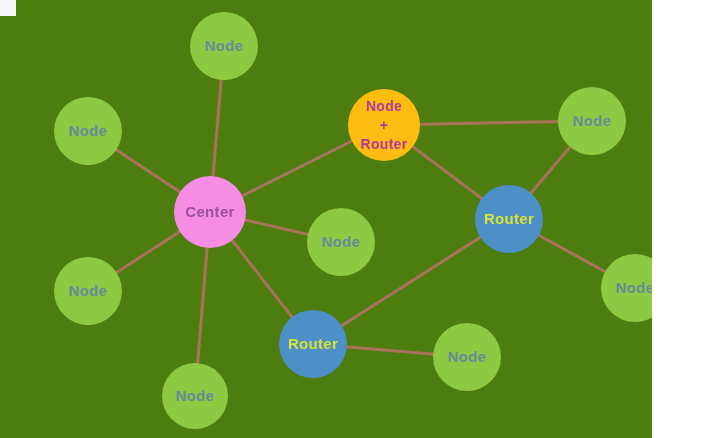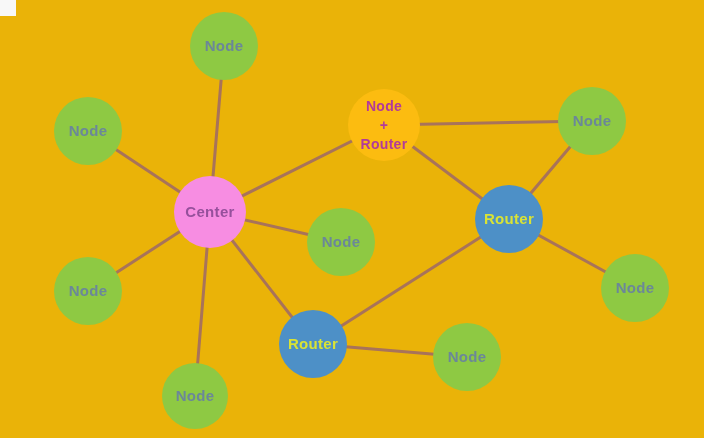--- a/index.html
+++ b/index.html
@@ -3,23 +3,23 @@
 <meta charset="utf-8">
 <style>
   html, body {
     margin: 0;
     padding: 0;
     background: #ffffff;
     font-family: "Liberation Sans", sans-serif;
   }
   #stage {
     position: relative;
-    width: 704px;
+    width: 652px;
     height: 438px;
-    background: #eab308;
+    background: #4d7c0f;
     overflow: hidden;
   }
   #corner-artifact {
     position: absolute;
     left: 0;
     top: 0;
   }
   svg text {
     font-family: "Liberation Sans", "DejaVu Sans", sans-serif;
     font-weight: 700;

